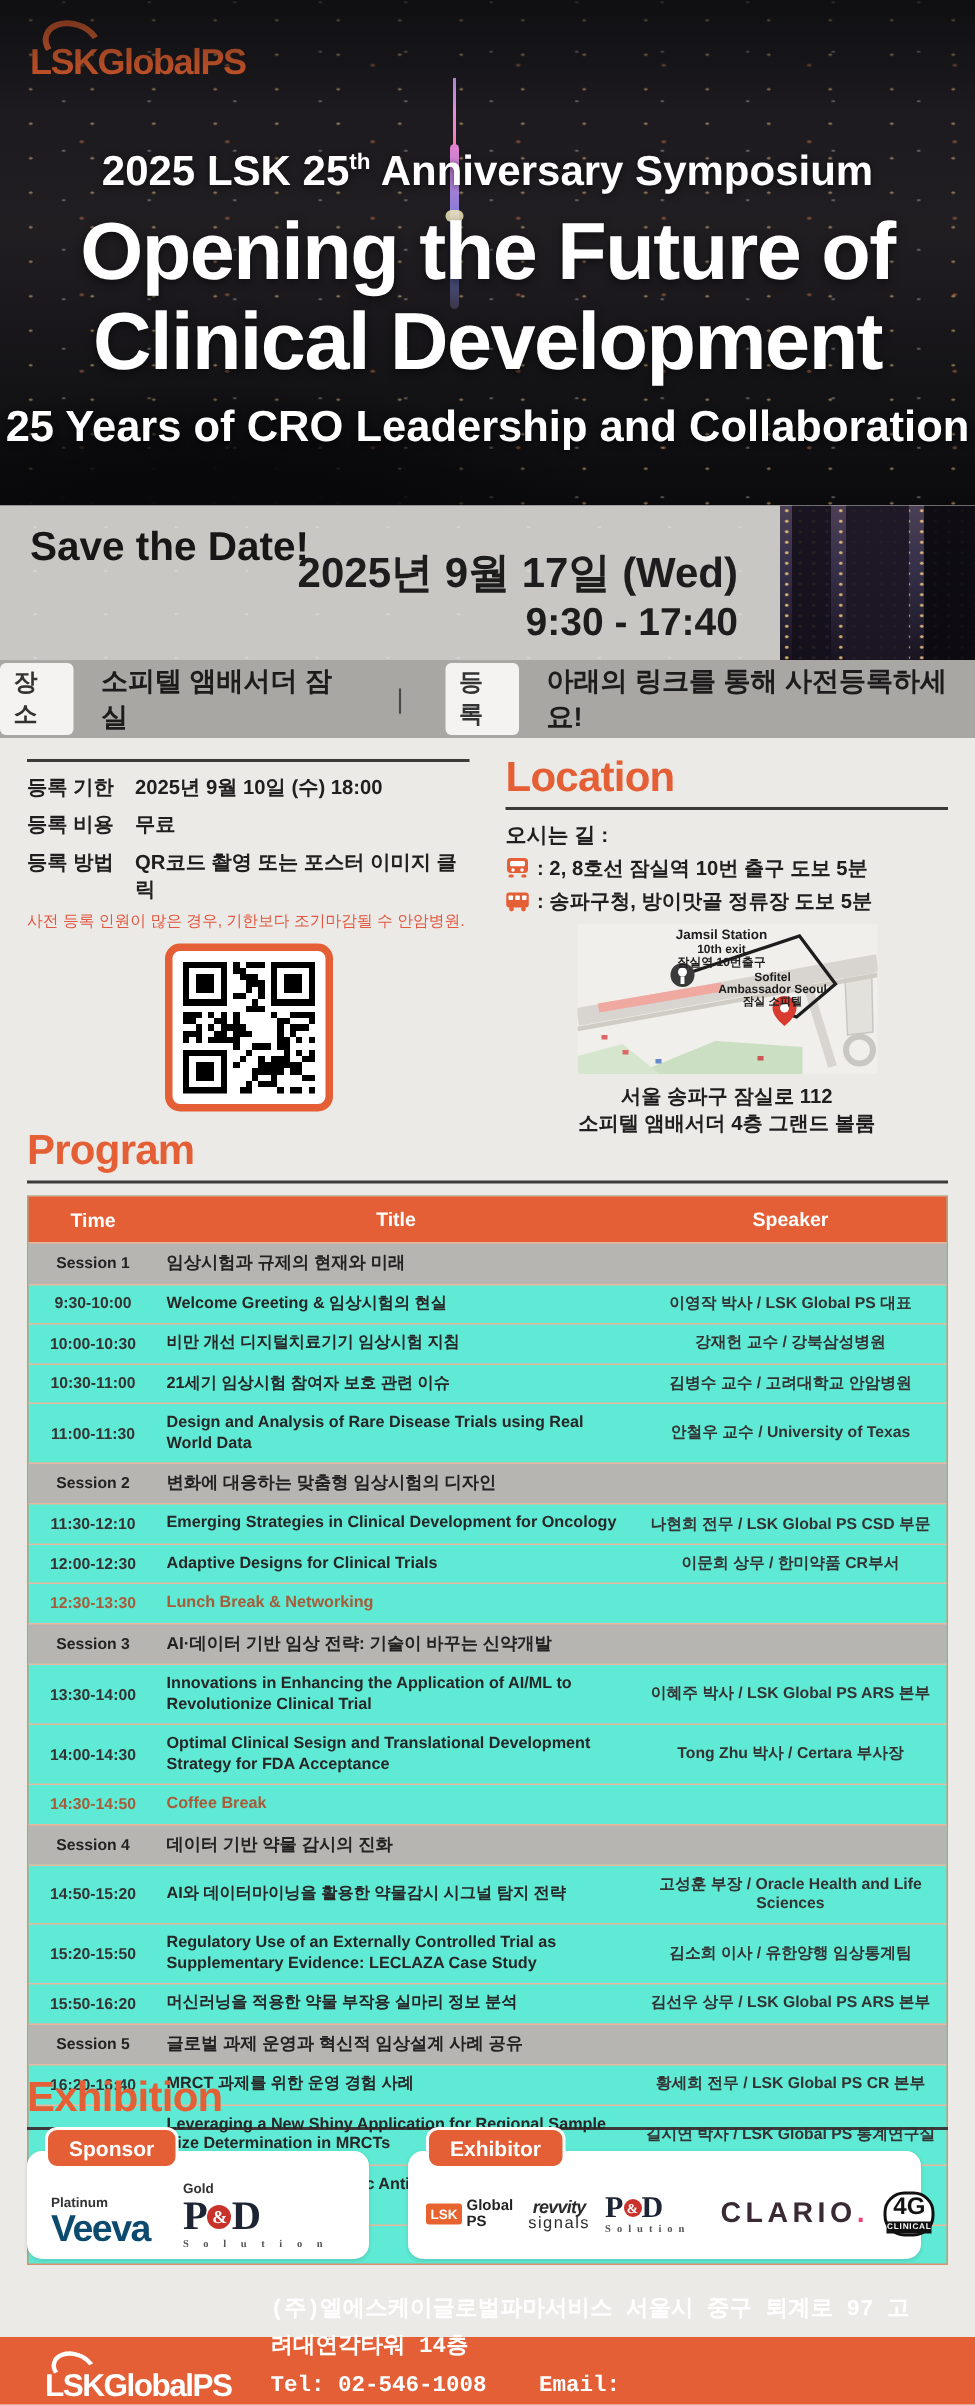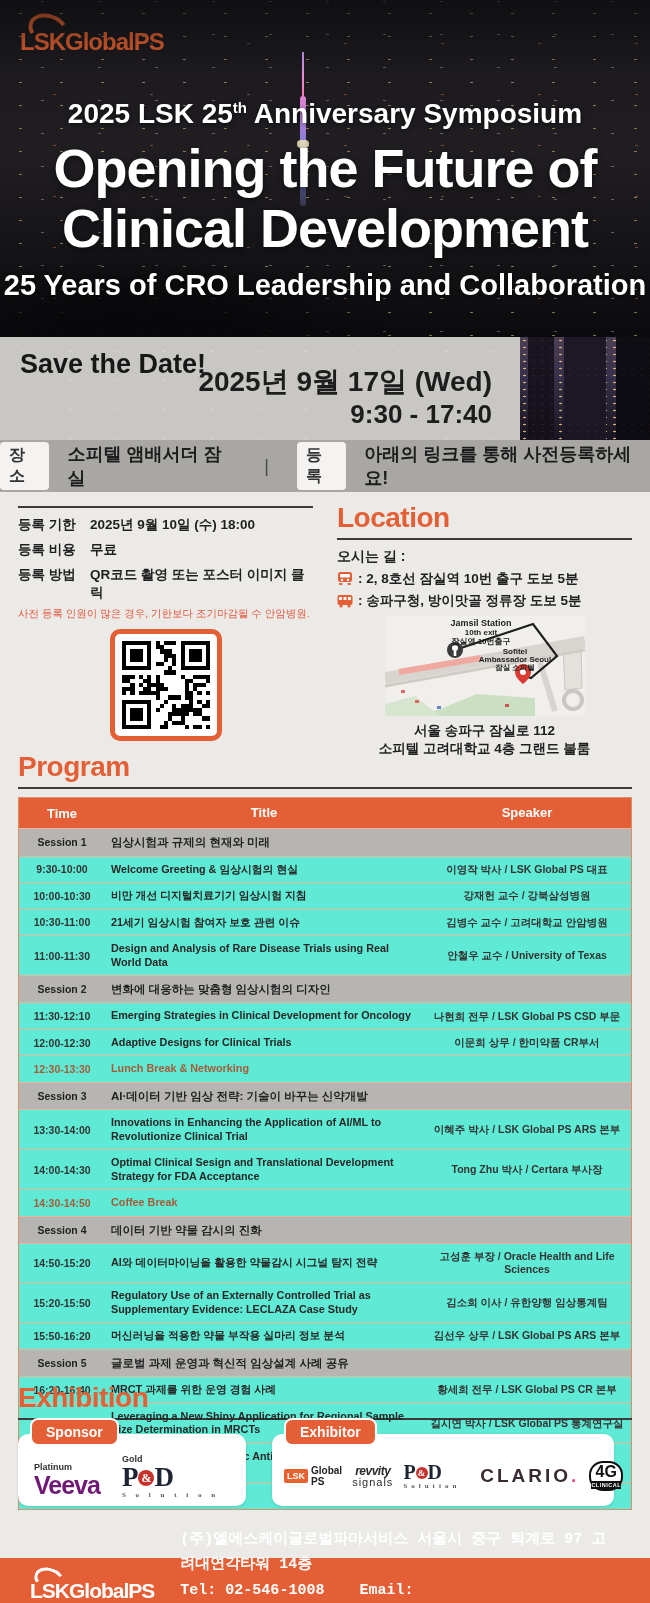--- a/index.html
+++ b/index.html
@@ -92,21 +92,21 @@
   .prow.break .c-time, .prow.break .c-title{ color:#A85B38; }
   
   .exhibition{ height:180px; padding:4px 18px 0 18px; }
   .cards{ display:flex; gap:26px; margin-top:14px; }
   .card{ position:relative; background:#fff; border-radius:10px; height:72px; box-shadow:0 1px 3px rgba(0,0,0,.12); }
   .card.sponsor{ width:228px; }
   .card.exhibitor{ width:342px; }
   .card-badge{ position:absolute; left:12px; top:-16px; background:#E45F35; color:#fff; font-size:14px; font-weight:bold; padding:4px 14px; border-radius:8px; border:2px solid #fff; }
   .sponsor-inner{ display:flex; align-items:flex-end; gap:22px; padding:20px 14px 10px 16px; }
   .tier-label{ font-size:9px; font-weight:bold; color:#333; display:block; margin-bottom:1px; }
-  .veeva{ font-size:25px; font-weight:bold; color:#701a75; letter-spacing:-1px; line-height:1; }
+  .veeva{ font-size:25px; font-weight:bold; color:#0c4a6e; letter-spacing:-1px; line-height:1; }
   .pnd{ font-family:"Liberation Serif", serif; font-size:27px; font-weight:bold; color:#1D2433; line-height:.9; }
   .pnd .amp{ display:inline-block; background:#C8322B; color:#fff; border-radius:50%; font-size:12px; width:16px; height:16px; line-height:16px; text-align:center; vertical-align:4px; font-family:"Liberation Serif", serif; }
   .pnd-sub{ font-size:7px; letter-spacing:4px; color:#555; display:block; margin-top:2px; }
   .exh-inner{ display:flex; align-items:center; gap:10px; padding:22px 10px 10px 12px; }
   .lsk-mini{ display:flex; align-items:center; gap:3px; }
   .lsk-mini .box{ background:#E8622F; color:#fff; font-size:9px; font-weight:bold; padding:2px 3px; border-radius:2px; }
   .lsk-mini .rest{ font-size:10px; font-weight:bold; color:#222; }
   .revvity{ text-align:center; line-height:1; }
   .revvity .r1{ font-size:12px; font-weight:bold; color:#2b2b2b; font-style:italic; letter-spacing:-0.5px; }
   .revvity .r2{ font-size:11px; color:#2b2b2b; letter-spacing:1px; }
@@ -370,21 +370,21 @@
         <text x="96" y="10" font-size="9" font-weight="bold" fill="#1e1e1e" text-anchor="middle">Jamsil Station</text>
         <text x="96" y="19" font-size="8" font-weight="bold" fill="#1e1e1e" text-anchor="middle">10th exit</text>
         <text x="96" y="28" font-size="8" font-weight="bold" fill="#1e1e1e" text-anchor="middle">잠실역 10번출구</text>
         <text x="130" y="38" font-size="8" font-weight="bold" fill="#1e1e1e" text-anchor="middle">Sofitel</text>
         <text x="130" y="46" font-size="8" font-weight="bold" fill="#1e1e1e" text-anchor="middle">Ambassador Seoul</text>
         <text x="130" y="54" font-size="7.5" font-weight="bold" fill="#1e1e1e" text-anchor="middle">잠실 소피텔</text>
       </svg>
     </div>
     <div class="loc-addr">
       <div>서울 송파구 잠실로 112</div>
-      <div>소피텔 고려대학교 4층 그랜드 볼룸</div>
+      <div>소피텔 앰배서더 4층 그랜드 볼룸</div>
     </div>
   </div>
 </div>
 
 <div class="program">
   <div class="sec-h">Program</div>
   <div class="sec-rule"></div>
   <div class="ptable">
     <div class="prow header">
       <div class="c c-time">Time</div>

